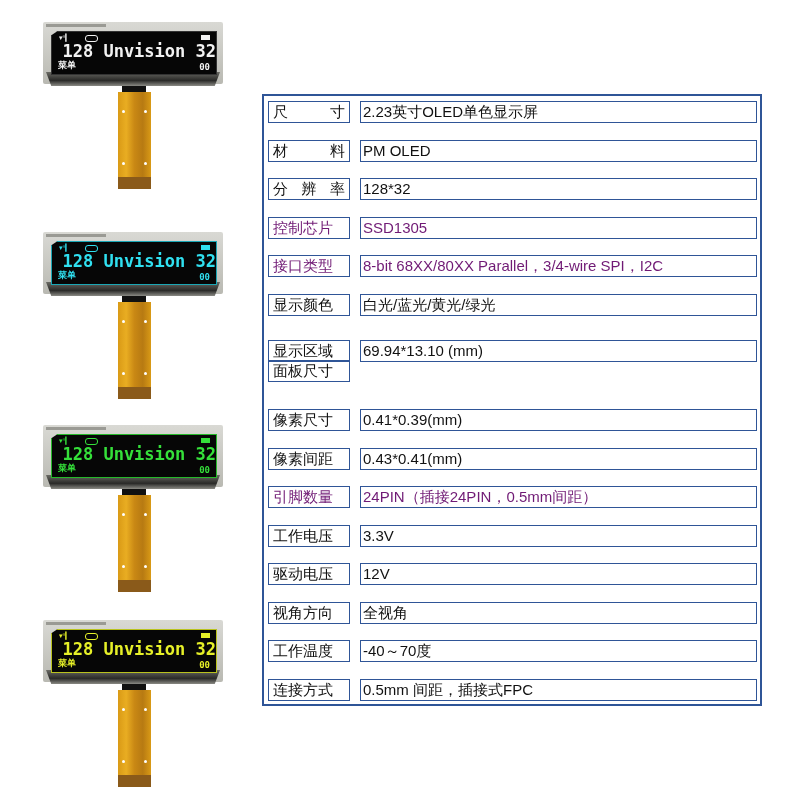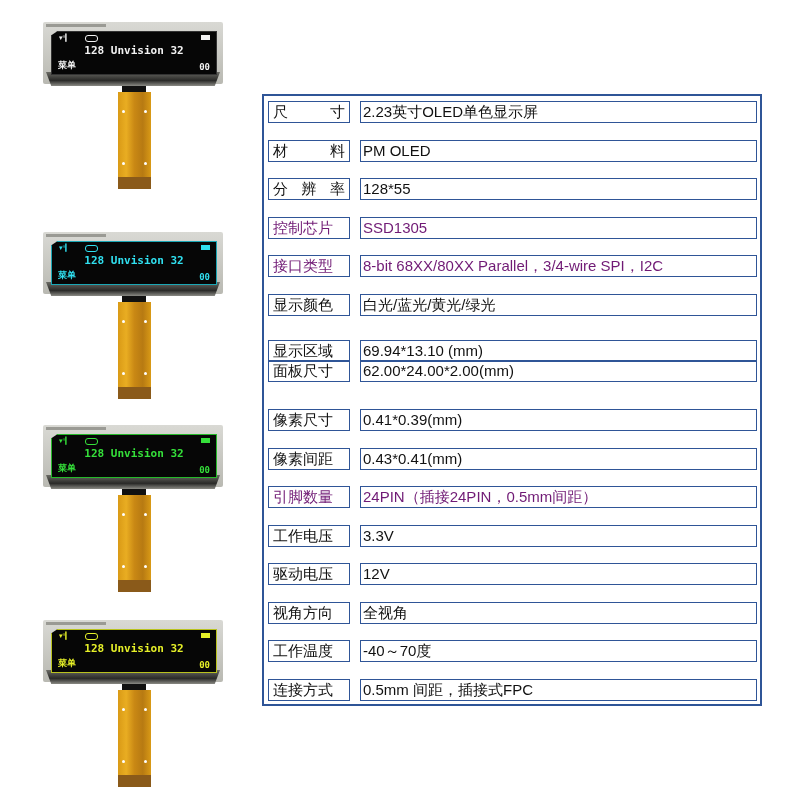--- a/index.html
+++ b/index.html
@@ -10,22 +10,22 @@
   .oled { position:absolute; left:43px; width:180px; }
   .glass { position:absolute; left:0; top:0; width:180px; height:62px;
            background:linear-gradient(#d9d9d4,#b9b9b2); border-radius:2px; }
   .glass .strip { position:absolute; left:3px; top:2px; width:60px; height:3px; background:#9a9a94; }
   .screen { position:absolute; left:8px; top:9px; width:164px; height:42px; background:#060606;
             border:1px solid #333; clip-path:polygon(4% 0,100% 0,100% 100%,0 100%,0 10%); }
   .screen .row1 { position:absolute; left:7px; top:2px; right:6px; height:9px; font-size:7px; line-height:9px; }
   .screen .sig { position:absolute; left:0; top:0; }
   .screen .pill { position:absolute; left:26px; top:1px; width:11px; height:5px; border:1px solid currentColor; border-radius:3px; }
   .screen .batt { position:absolute; right:0; top:1px; width:9px; height:5px; background:currentColor; }
-  .screen .title { position:absolute; left:0; right:0; top:11px; text-align:center;
-                   font-family:"DejaVu Sans Mono","Liberation Mono",monospace; font-weight:bold; font-size:11px; line-height:16px; }
+  .screen .title { position:absolute; left:0; right:0; top:11px; text-align:right;
+                   font-family:"DejaVu Sans Mono","Liberation Mono",monospace; font-weight:bold; font-size:17px; line-height:16px; }
   .screen .menu { position:absolute; left:6px; bottom:2px; font-size:9px; font-weight:bold; }
   .screen .oo { position:absolute; right:6px; bottom:2px; font-size:9px; font-weight:bold;
                 font-family:"DejaVu Sans Mono",monospace; }
   .base { position:absolute; left:3px; top:50px; width:174px; height:14px;
           background:linear-gradient(#6a6a64,#2a2a28 60%,#8a8a84); clip-path:polygon(0 0,100% 0,97% 100%,3% 100%); }
   .chip { position:absolute; left:79px; top:62px; width:24px; height:20px; background:#111; }
   .fpc { position:absolute; left:75px; top:70px; width:33px; height:97px;
          background:linear-gradient(90deg,#d99a16 0,#e9ad22 25%,#c98814 50%,#b77a12 75%,#d99a16 100%); }
   .fpc .dot { position:absolute; width:3px; height:3px; background:#fff; border-radius:50%; }
   .fpc .tail { position:absolute; left:0; bottom:0; width:100%; height:12px; background:#8a5a1a; }
@@ -167,21 +167,21 @@
         <span>料</span>
       </div>
     <div class="val">PM OLED</div>
     </div>
     <div class="spec-row" style="top: 178px;">
     <div class="lbl">
         <span>分</span>
         <span>辨</span>
         <span>率</span>
       </div>
-    <div class="val">128*55</div>
+    <div class="val">128*32</div>
     </div>
     <div class="spec-row red" style="top: 216.5px;">
     <div class="lbl">
         <span class="single">控制芯片</span>
       </div>
     <div class="val">SSD1305</div>
     </div>
     <div class="spec-row red" style="top: 255px;">
     <div class="lbl">
         <span class="single">接口类型</span>
@@ -197,21 +197,20 @@
     <div class="spec-row" style="top: 340px;">
     <div class="lbl">
         <span class="single">显示区域</span>
       </div>
     <div class="val">69.94*13.10 (mm)</div>
     </div>
     <div class="spec-row" style="top: 360px;">
     <div class="lbl">
         <span class="single">面板尺寸</span>
       </div>
-    <div class="val">62.00*24.00*2.00(mm)</div>
     </div>
     <div class="spec-row" style="top: 409px;">
     <div class="lbl">
         <span class="single">像素尺寸</span>
       </div>
     <div class="val">0.41*0.39(mm)</div>
     </div>
     <div class="spec-row" style="top: 447.5px;">
     <div class="lbl">
         <span class="single">像素间距</span>

